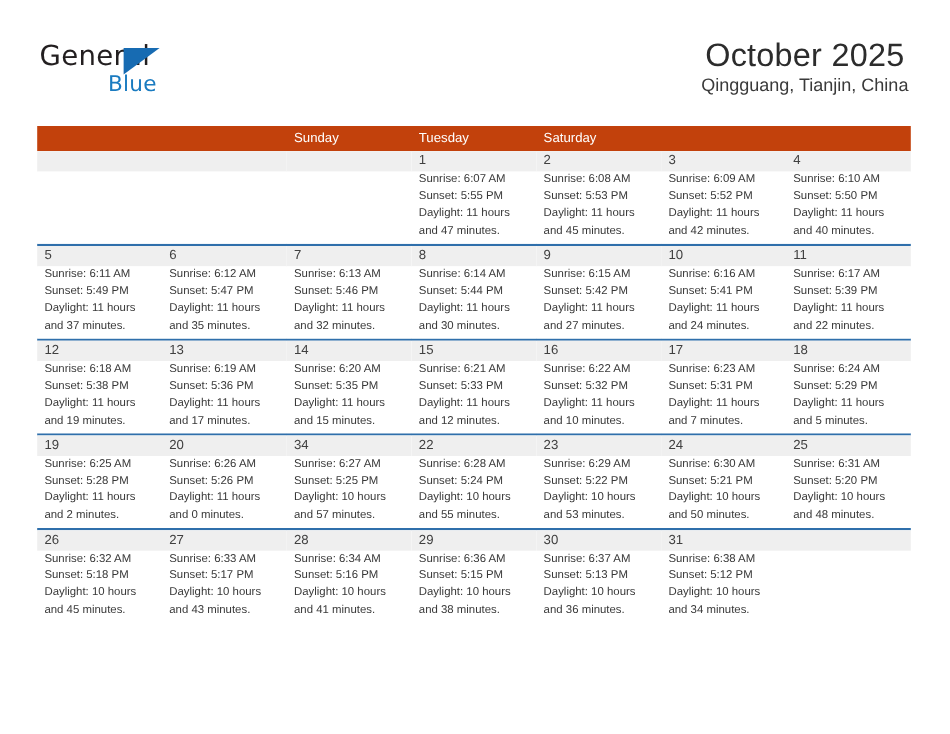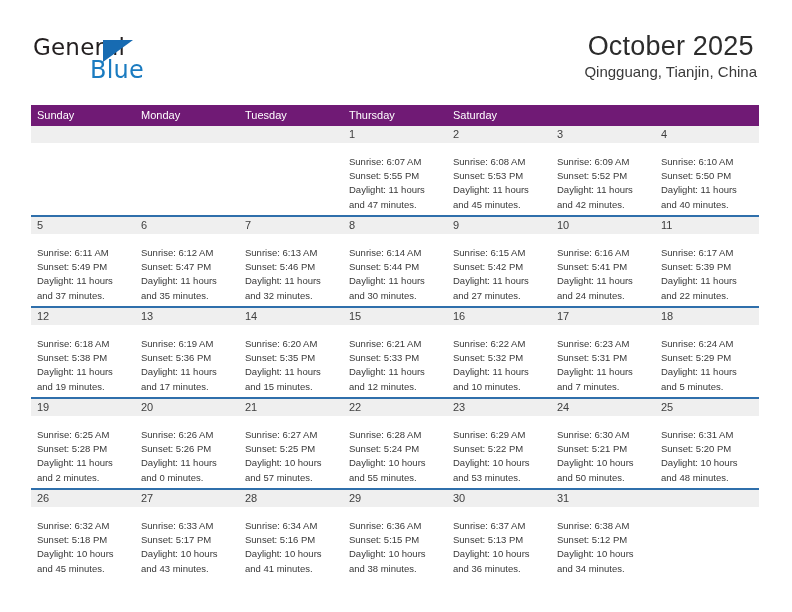--- a/index.html
+++ b/index.html
@@ -55,21 +55,21 @@
     top: 4px;
     width: 0;
     height: 0;
     border-left: 30px solid #176bb2;
     border-bottom: 22px solid transparent;
   }
   .logo-blue {
     position: absolute;
     left: 57px;
     top: 23px;
-    font-size: 24px;
+    font-size: 18px;
     letter-spacing: 0.2px;
     color: #1a7bc0;
     font-family: "DejaVu Sans", sans-serif;
     font-weight: 400;
     line-height: 23px;
   }
 
   .title-block {
     position: absolute;
     right: 35px;
@@ -96,21 +96,22 @@
     position: absolute;
     left: 31px;
     top: 105px;
     width: 728px;
   }
 
   .weekday-row {
     display: flex;
     width: 728px;
     height: 21px;
-    background: #701a75;
+    background: #c2410c;
+    justify-content: center;
   }
   .weekday-cell {
     width: 104px;
     height: 21px;
     box-sizing: border-box;
     padding-left: 6px;
     display: flex;
     align-items: center;
     color: #ffffff;
     font-size: 11px;
@@ -141,23 +142,23 @@
     padding-left: 6px;
     display: flex;
     align-items: center;
   }
   .day-num {
     font-size: 11px;
     line-height: 11px;
     color: #404040;
   }
   .day-body {
-    height: 72px;
+    height: 60px;
     box-sizing: border-box;
-    padding: 12px 5px 0 6px;
+    padding: 0 5px 0 6px;
     background: #ffffff;
   }
   .day-line {
     font-size: 9.5px;
     line-height: 14.2px;
     color: #383838;
     white-space: nowrap;
   }
 </style>
 </head>
@@ -176,23 +177,21 @@
     <div class="title-block">
       <div class="cal-title">October 2025</div>
       <div class="cal-subtitle">Qingguang, Tianjin, China</div>
     </div>
 
   </div>
 
   <div class="calendar">
     <div class="weekday-row" id="weekday-row">
         <div class="weekday-cell">Sunday</div>
-        <div class="weekday-cell">Monday</div>
         <div class="weekday-cell">Tuesday</div>
-        <div class="weekday-cell">Thursday</div>
         <div class="weekday-cell">Saturday</div>
       </div>
     <div id="weeks-container">
         <div class="week-row first">
           <div class="week-cells">
             <div class="day-cell">
               <div class="day-num-strip">
                 <div class="day-num"></div>
               </div>
               <div class="day-body"></div>
@@ -436,21 +435,21 @@
               </div>
               <div class="day-body">
                 <div class="day-line">Sunrise: 6:26 AM</div>
                 <div class="day-line">Sunset: 5:26 PM</div>
                 <div class="day-line">Daylight: 11 hours</div>
                 <div class="day-line">and 0 minutes.</div>
               </div>
             </div>
             <div class="day-cell">
               <div class="day-num-strip">
-                <div class="day-num">21</div>
+                <div class="day-num">34</div>
               </div>
               <div class="day-body">
                 <div class="day-line">Sunrise: 6:27 AM</div>
                 <div class="day-line">Sunset: 5:25 PM</div>
                 <div class="day-line">Daylight: 10 hours</div>
                 <div class="day-line">and 57 minutes.</div>
               </div>
             </div>
             <div class="day-cell">
               <div class="day-num-strip">

